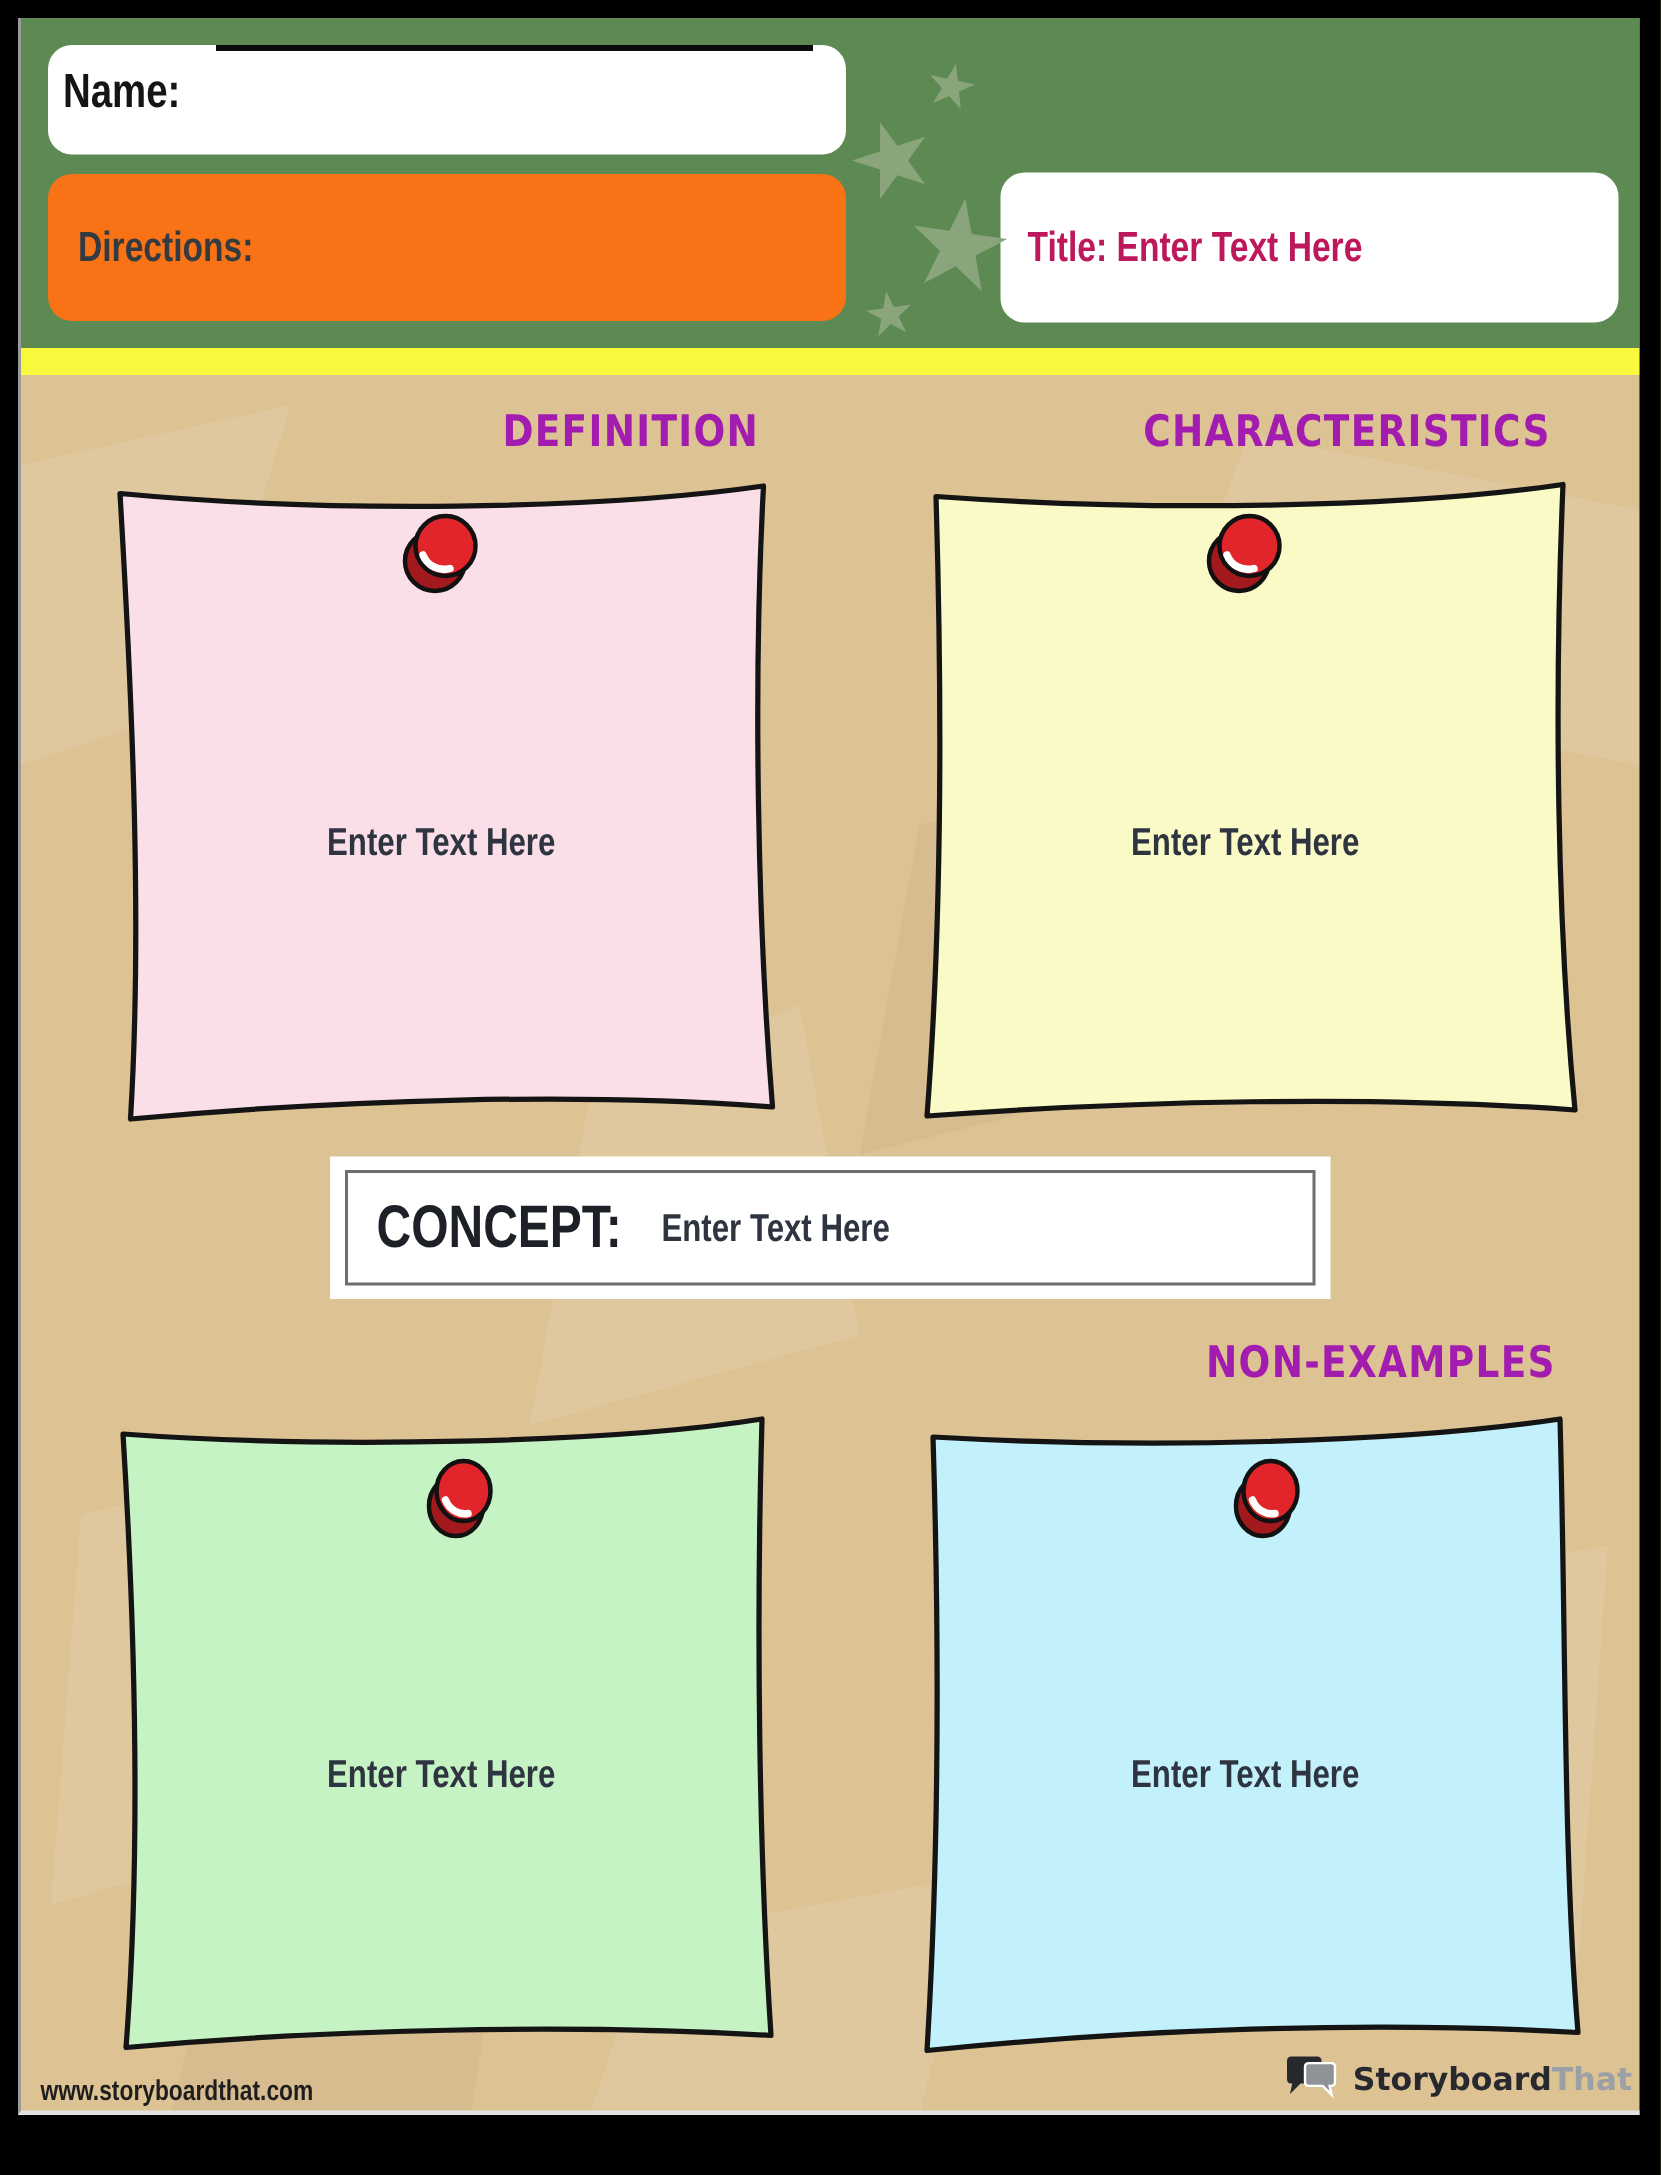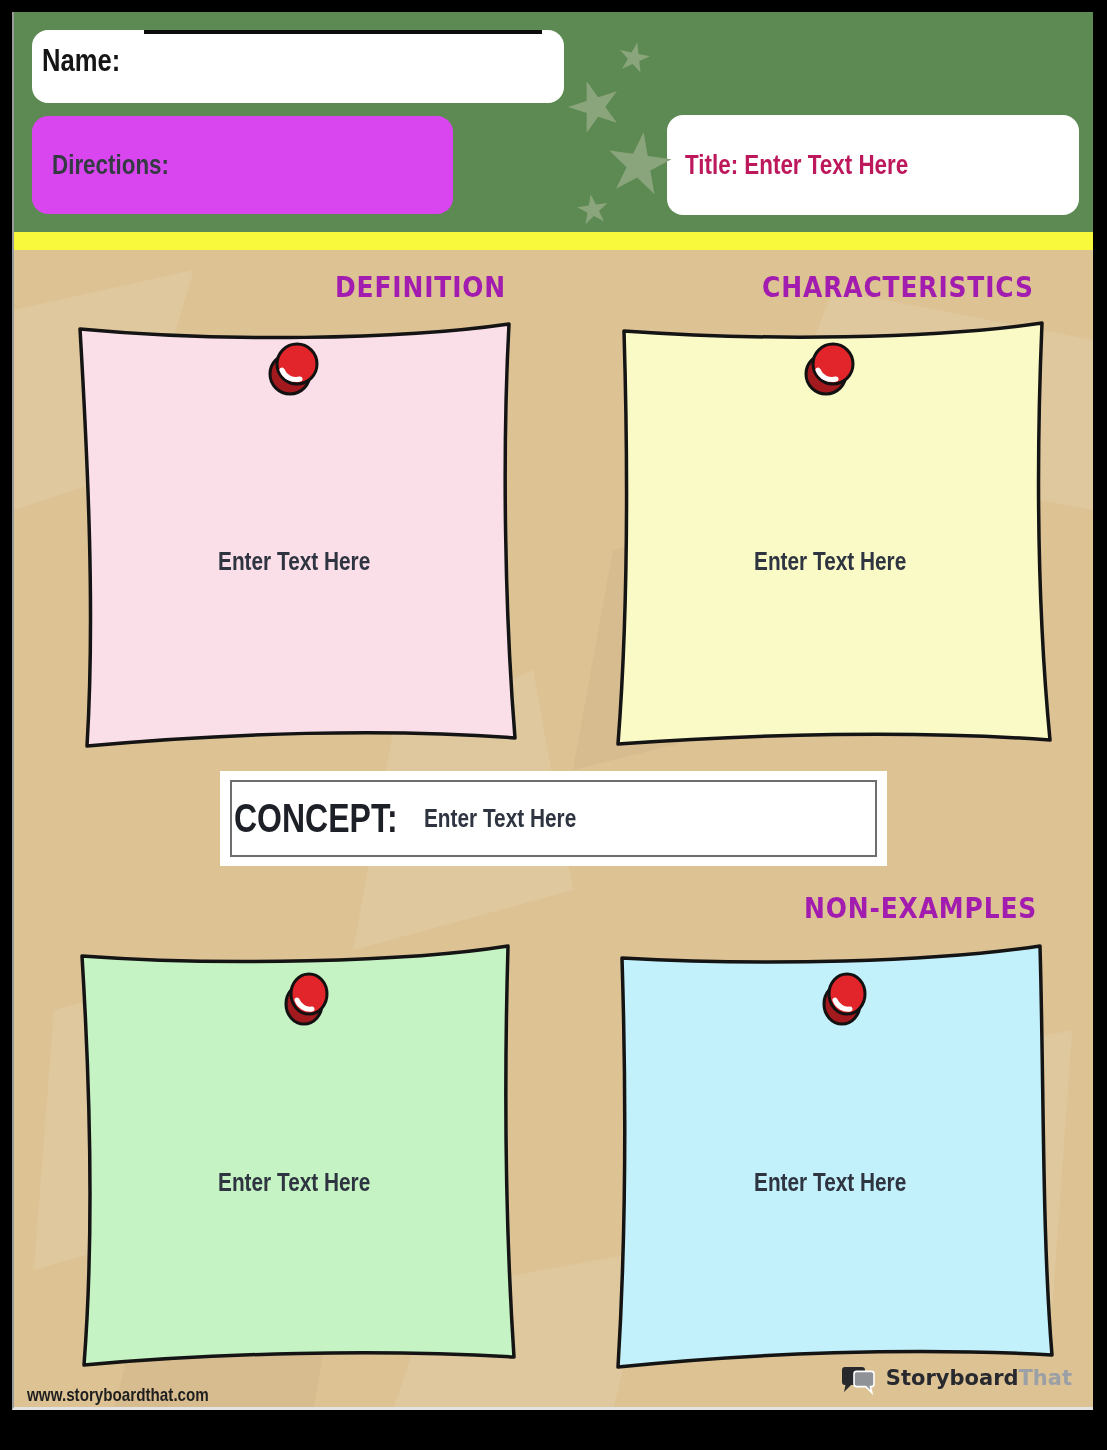--- a/index.html
+++ b/index.html
@@ -16,21 +16,21 @@
   
   .header{position:absolute;left:0;top:0;width:100%;height:220px;background:#5d8a52;}
   .stripe{position:absolute;left:0;top:220px;width:100%;height:18px;background:#f8f93d;}
   .name-box{
     position:absolute;left:18px;top:18px;width:532px;height:73px;background:#fff;
     border-radius:16px;display:flex;align-items:baseline;padding:0 22px 16px 10px;
   }
   .name-box .lbl{font-weight:700;font-size:32px;color:#151515;align-self:flex-end;margin-bottom:8px;text-align:center;}
   .name-line{flex:1;height:1px;border-bottom:4px solid #0c0c0c;margin-left:4px;margin-bottom:14px;}
   .dir-box{
-    position:absolute;left:18px;top:104px;width:421px;height:98px;background:#d946ef;
+    position:absolute;left:18px;top:104px;width:532px;height:98px;background:#f97316;
     border-radius:16px;display:flex;align-items:center;padding-left:20px;
   }
   .dir-box .lbl{font-weight:700;font-size:28px;color:#333a41;}
   .title-box{
     position:absolute;left:653px;top:103px;width:412px;height:100px;background:#fff;
     border-radius:16px;display:flex;align-items:center;padding-left:18px;
   }
   .title-box .lbl{font-weight:700;font-size:28px;color:#be185d;}
   .stars{position:absolute;left:543px;top:13px;width:130px;height:200px;}
   
@@ -56,30 +56,30 @@
   .note-text{
     position:absolute;left:0;right:0;top:231px;text-align:center;
     font-weight:700;font-size:26px;color:#2e3440;
   }
   
   .concept{
     position:absolute;left:206px;top:759px;width:667px;height:95px;background:#fff;
   }
   .concept-inner{
     position:absolute;left:10px;top:9px;right:10px;bottom:9px;border:2px solid #6e6e6e;
-    display:flex;align-items:center;padding-left:2px;
+    display:flex;align-items:center;padding-left:19px;
   }
   .concept-label{font-weight:700;font-size:40px;color:#1d2127;}
   .concept-text{font-weight:700;font-size:26px;color:#2e3440;margin-left:-14px;}
   
   .website{
     position:absolute;left:13px;top:1372px;font-weight:700;font-size:19px;color:#1e1e1e;
   }
   .logo{
-    position:absolute;right:21px;top:1354px;height:40px;display:flex;align-items:flex-start;
+    position:absolute;right:5px;top:1354px;height:40px;display:flex;align-items:center;
   }
   .logo-text{font-family:"DejaVu Sans",sans-serif;font-weight:700;font-size:21px;margin-left:6px;letter-spacing:0;}
   .logo-text .dark{color:#27292e;}
   .logo-text .gray{color:#9b9fa6;}
   .texture{position:absolute;left:0;top:238px;width:100%;height:1160px;pointer-events:none;}
 </style>
 </head>
 <body>
 
 <div id="canvas">

